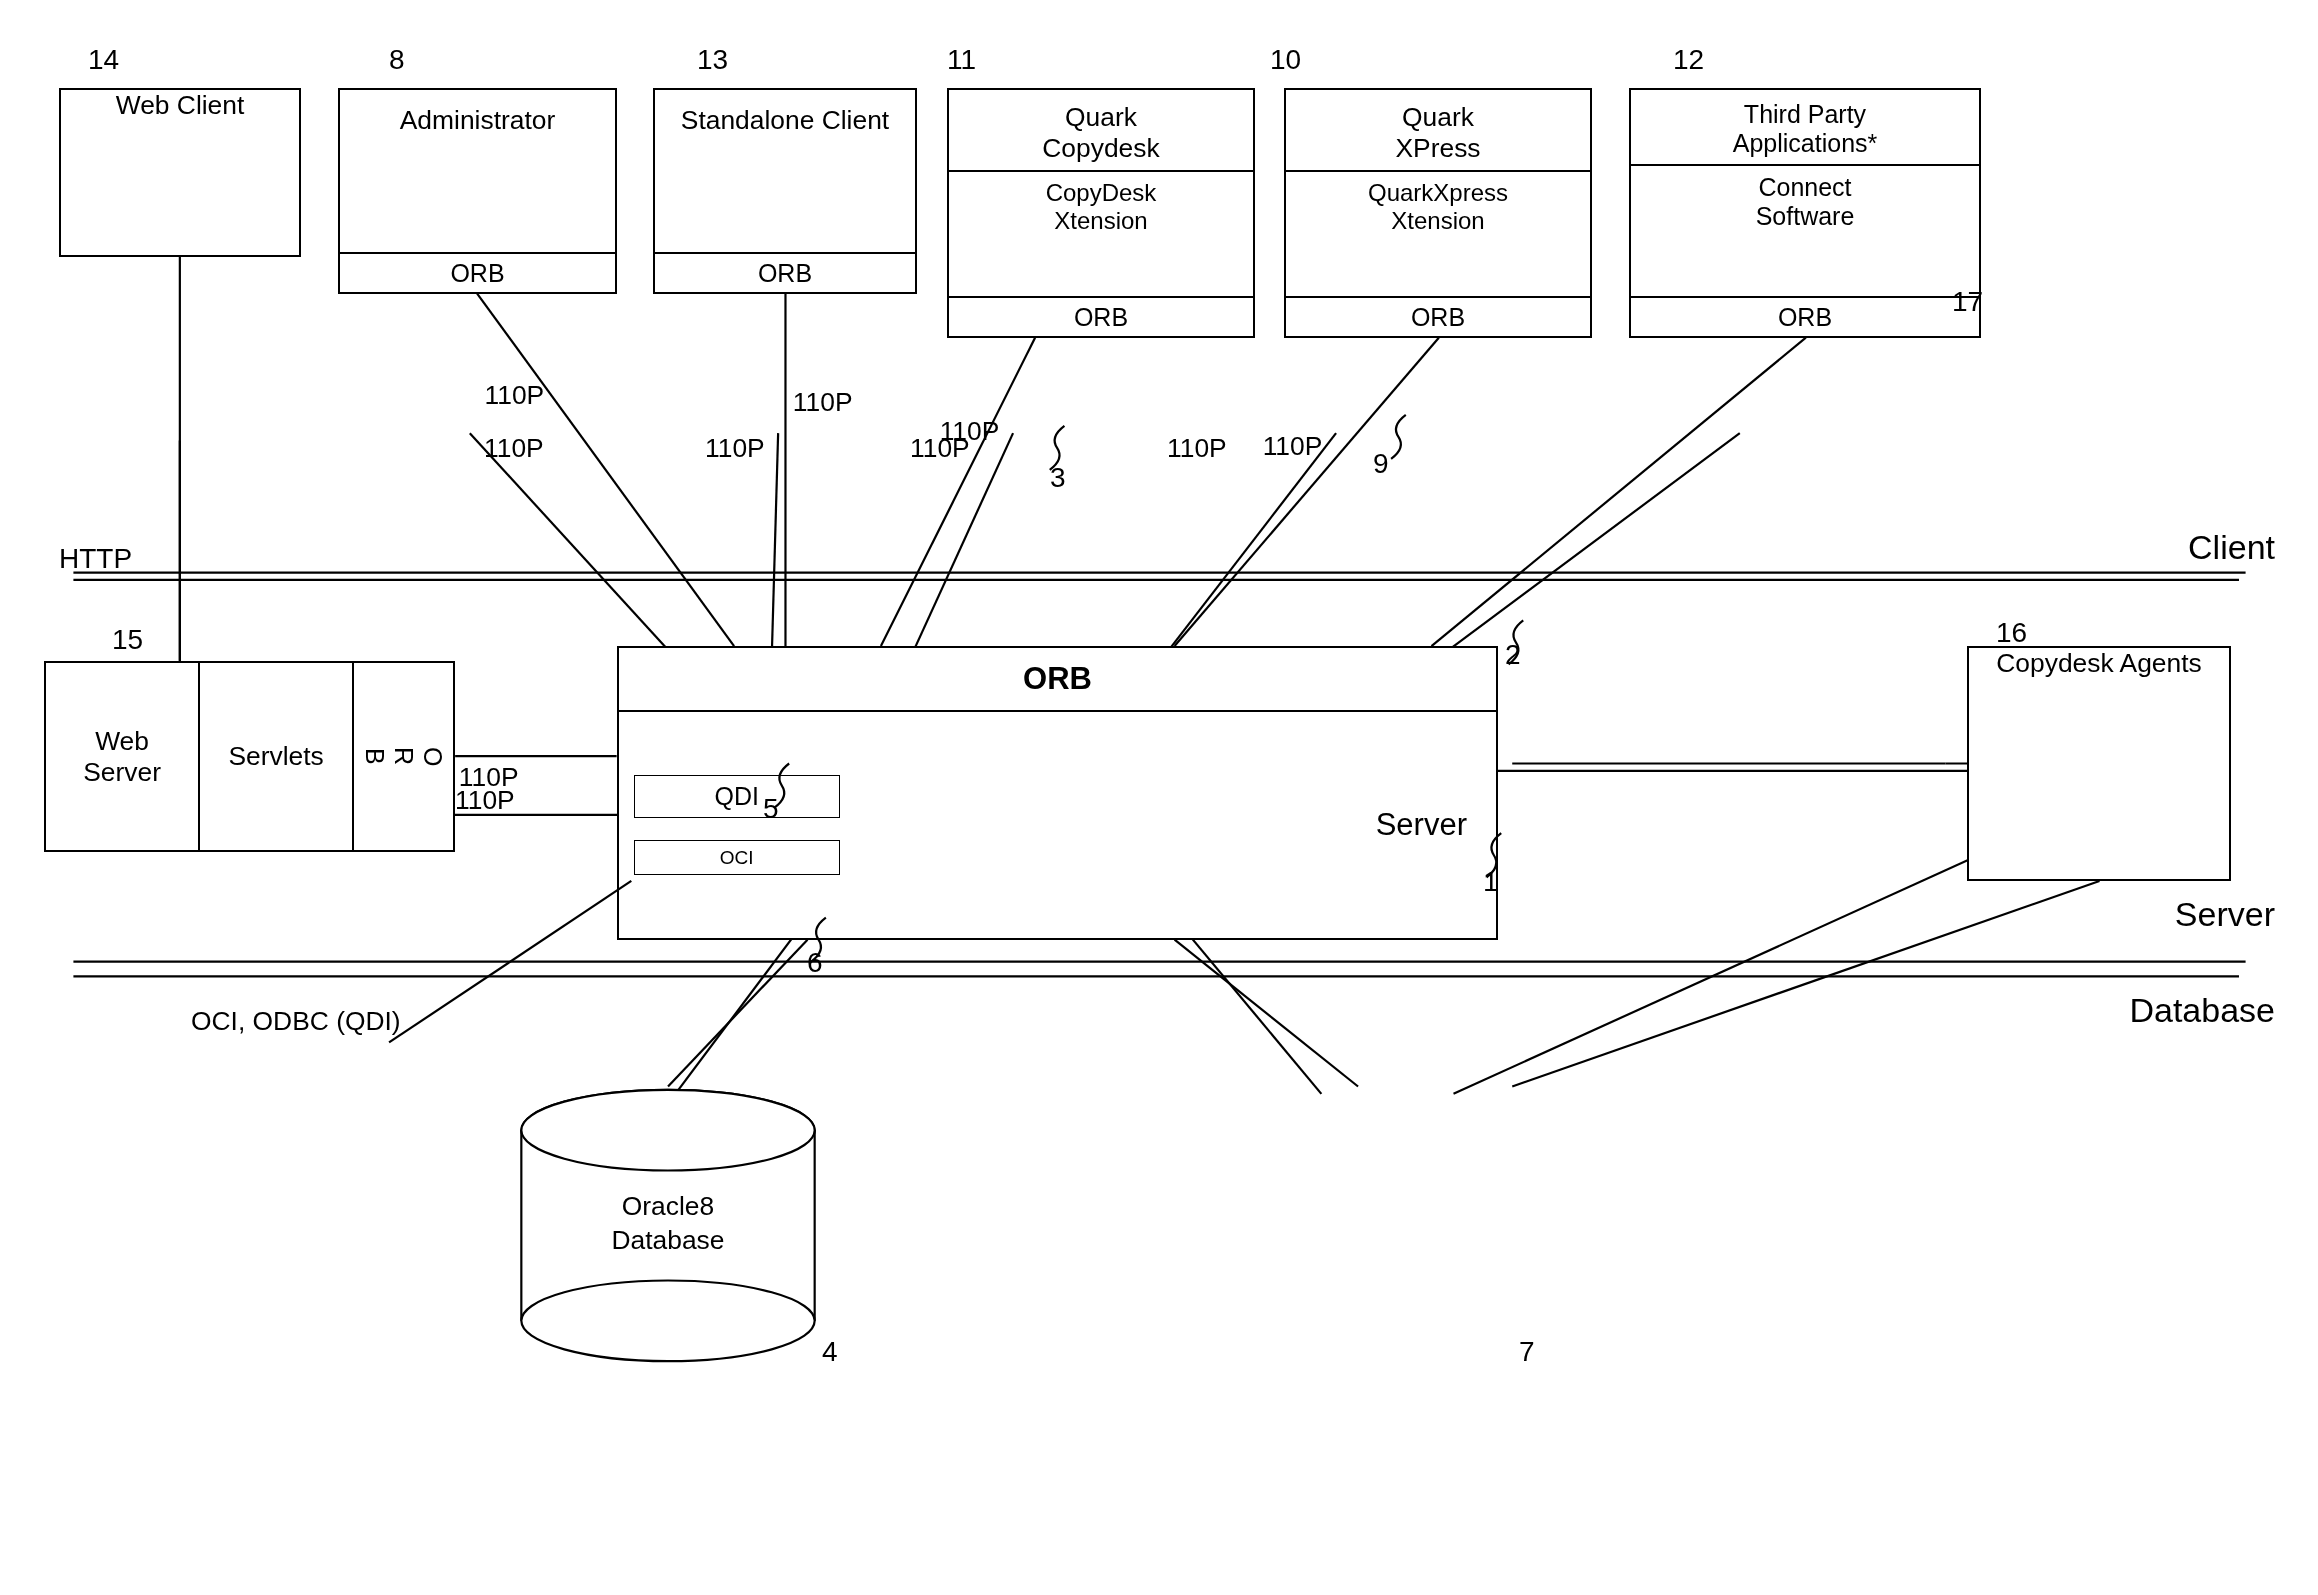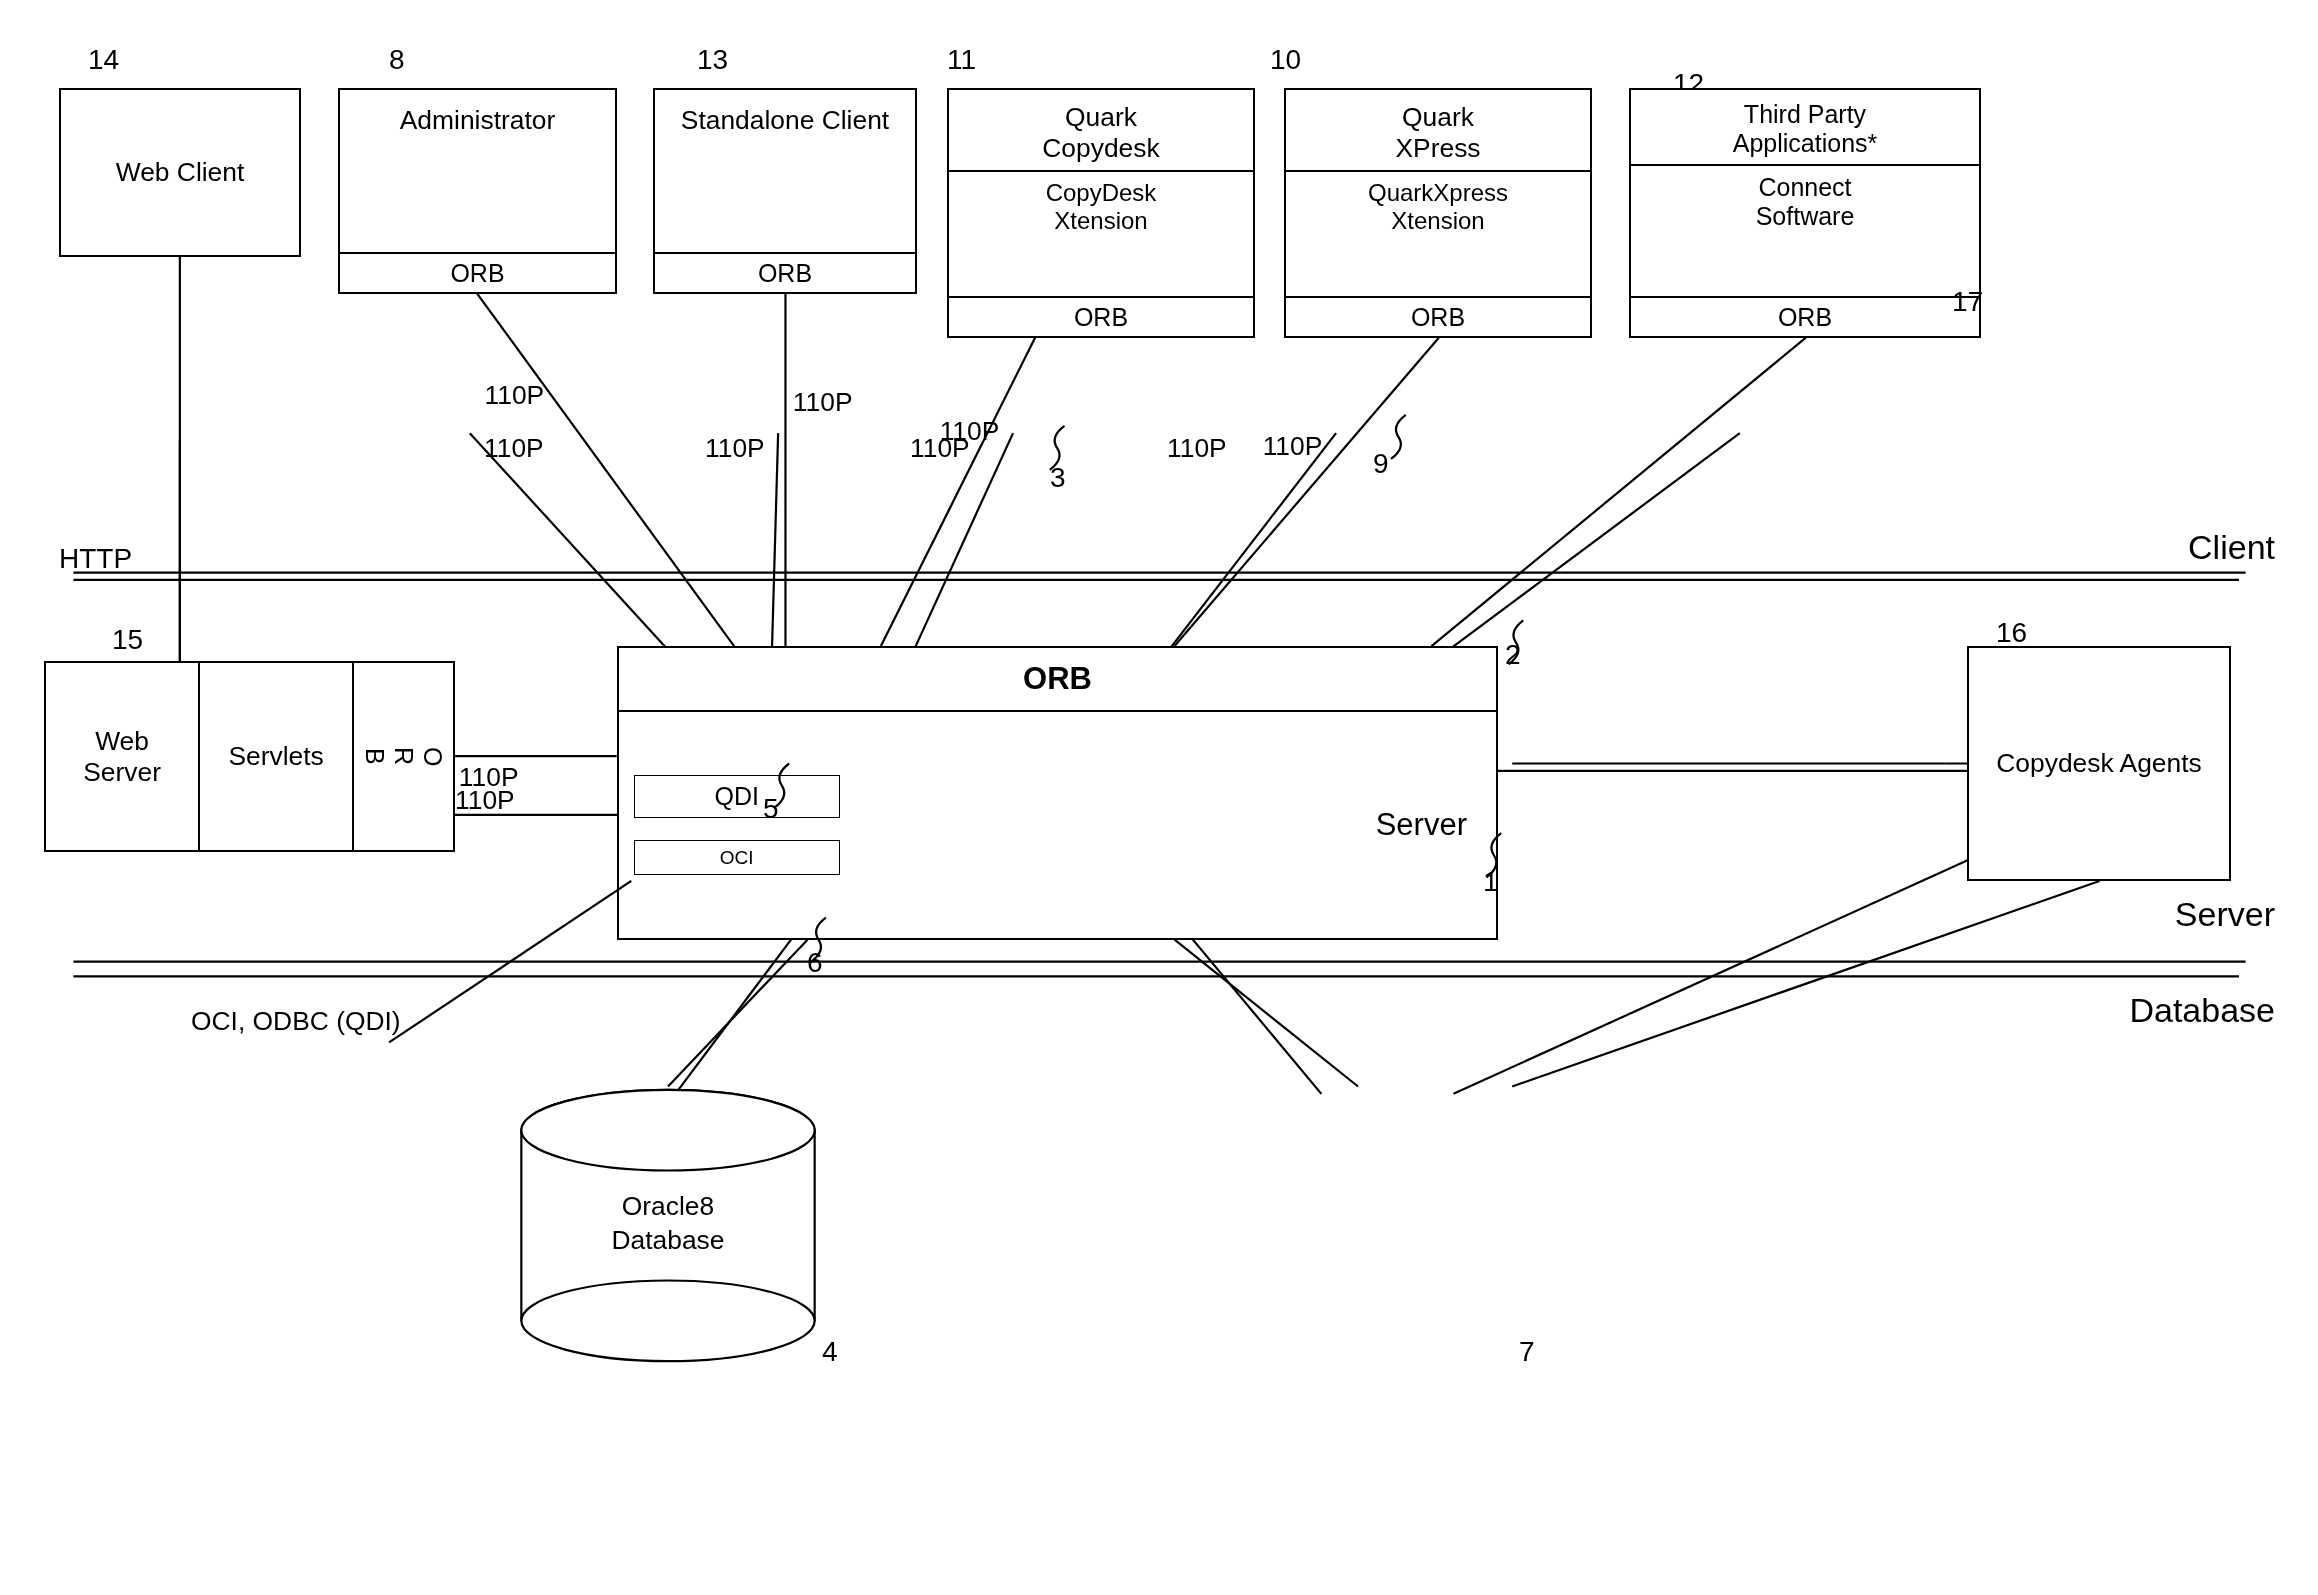--- a/index.html
+++ b/index.html
@@ -17,21 +17,21 @@
       width: 2319px;
       height: 1596px;
     }
     .box {
       position: absolute;
       border: 2.2px solid #000;
       background: #fff;
       display: flex;
       flex-direction: column;
       align-items: center;
-      justify-content: center;
+      justify-content: flex-start;
       text-align: center;
       font-size: 26.4px;
       font-weight: normal;
     }
     .box-label {
       font-size: 26.4px;
       line-height: 1.2;
     }
     .orb-section {
       border-top: 2.2px solid #000;
@@ -93,21 +93,21 @@
 
     <line x1="2750" y1="1140" x2="1980" y2="1490" stroke="#000" stroke-width="3"></line>
 
   </svg>
 
   <div class="number-label" style="left:88px; top:44px;">14</div>
   <div class="number-label" style="left:389px; top:44px;">8</div>
   <div class="number-label" style="left:697px; top:44px;">13</div>
   <div class="number-label" style="left:947px; top:44px;">11</div>
   <div class="number-label" style="left:1270px; top:44px;">10</div>
-  <div class="number-label" style="left:1673px; top:44px;margin-top:24px;">12</div>
+  <div class="number-label" style="left:1673px; top:44px;">12</div>
 
   <div class="box" style="left:59px; top:88px; width:242px; height:169px;">
     <span class="box-label">Web Client</span>
   </div>
 
   <div class="box" style="left:338px; top:88px; width:279px; height:206px; justify-content: flex-start; padding-top:14.7px;">
     <span class="box-label">Administrator</span>
     <div class="orb-section">ORB</div>
   </div>
 

